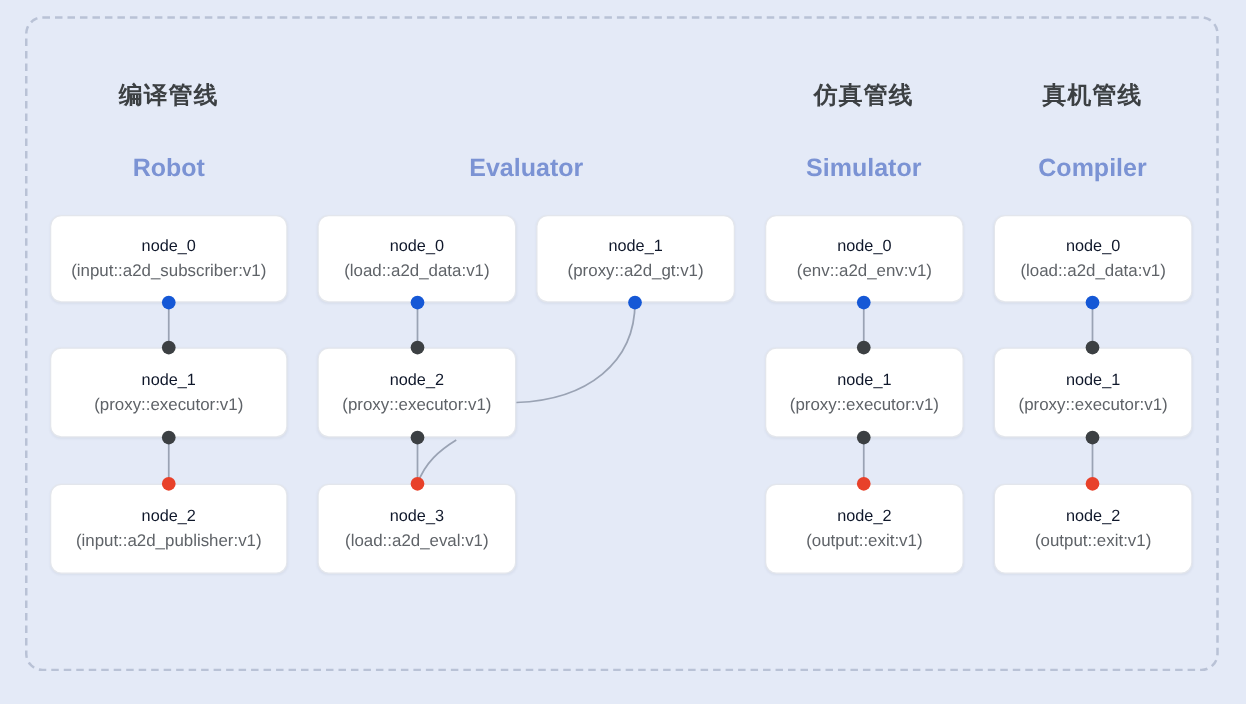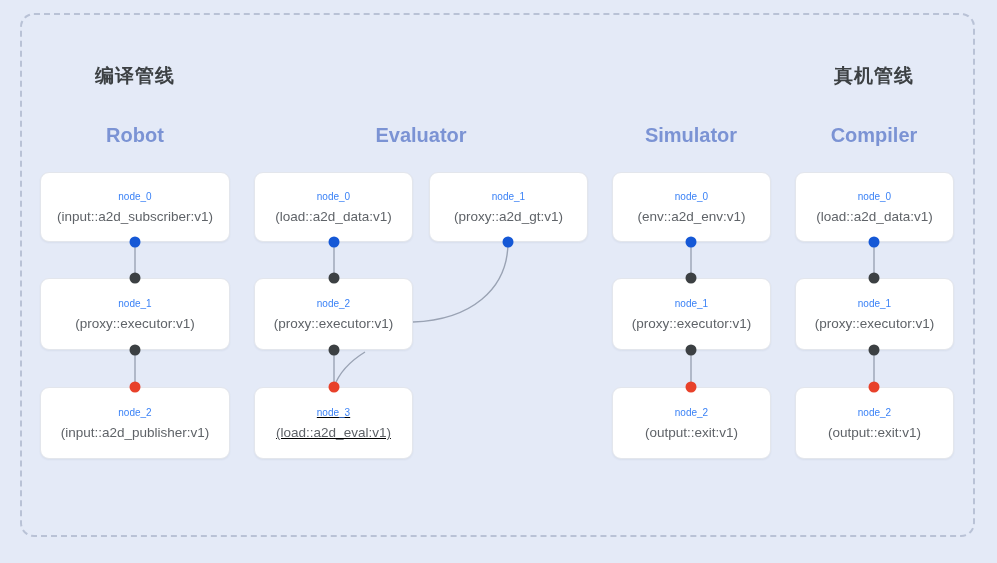--- a/index.html
+++ b/index.html
@@ -47,22 +47,22 @@
     border:1px solid #e3e6ec;
     border-radius:9px;
     box-shadow:0 1px 2px rgba(60,70,100,0.07);
     display:flex;
     flex-direction:column;
     align-items:center;
     justify-content:center;
     overflow:hidden;
   }
   .node .n-name{
-    font-size:10px;
-    color:#3b82f6;
+    font-size:13px;
+    color:#0f172a;
     line-height:20px;
     white-space:nowrap;
   }
   .node .n-kind{
     font-size:13.5px;
     color:#5f6368;
     line-height:20px;
     white-space:nowrap;
   }
 
@@ -88,20 +88,21 @@
 
 <div id="stage">
 
   <div class="dashed-frame"></div>
 
   <div class="col-title" style="left:40px; top:63px; width:190px;">编译管线</div>
   <div class="col-sub" style="left:40px; top:124px; width:190px;">Robot</div>
 
   <div class="col-sub" style="left:326px; top:124px; width:190px;">Evaluator</div>
 
+  <div class="col-title" style="left:596px; top:63px; width:190px;">仿真管线</div>
   <div class="col-sub" style="left:596px; top:124px; width:190px;">Simulator</div>
 
   <div class="col-title" style="left:779px; top:63px; width:190px;">真机管线</div>
   <div class="col-sub" style="left:779px; top:124px; width:190px;text-align:center;">Compiler</div>
 
   <svg class="wires" viewBox="0 0 997 563">
 
     <path class="wire" d="M135,242 L135,278"></path>
     <path class="wire" d="M135,350 L135,387"></path>
 
@@ -138,21 +139,21 @@
     <div class="n-kind">(load::a2d_data:v1)</div>
   </div>
   <div class="node" style="left:429px; top:172px; width:159px; height:70px;">
     <div class="n-name">node_1</div>
     <div class="n-kind">(proxy::a2d_gt:v1)</div>
   </div>
   <div class="node" style="left:254px; top:278px; width:159px; height:72px;">
     <div class="n-name">node_2</div>
     <div class="n-kind">(proxy::executor:v1)</div>
   </div>
-  <div class="node" style="left:254px; top:387px; width:159px; height:72px;text-decoration:underline;">
+  <div class="node" style="left:254px; top:387px; width:159px; height:72px;">
     <div class="n-name">node_3</div>
     <div class="n-kind">(load::a2d_eval:v1)</div>
   </div>
 
   <div class="node" style="left:612px; top:172px; width:159px; height:70px;">
     <div class="n-name">node_0</div>
     <div class="n-kind">(env::a2d_env:v1)</div>
   </div>
   <div class="node" style="left:612px; top:278px; width:159px; height:72px;">
     <div class="n-name">node_1</div>

